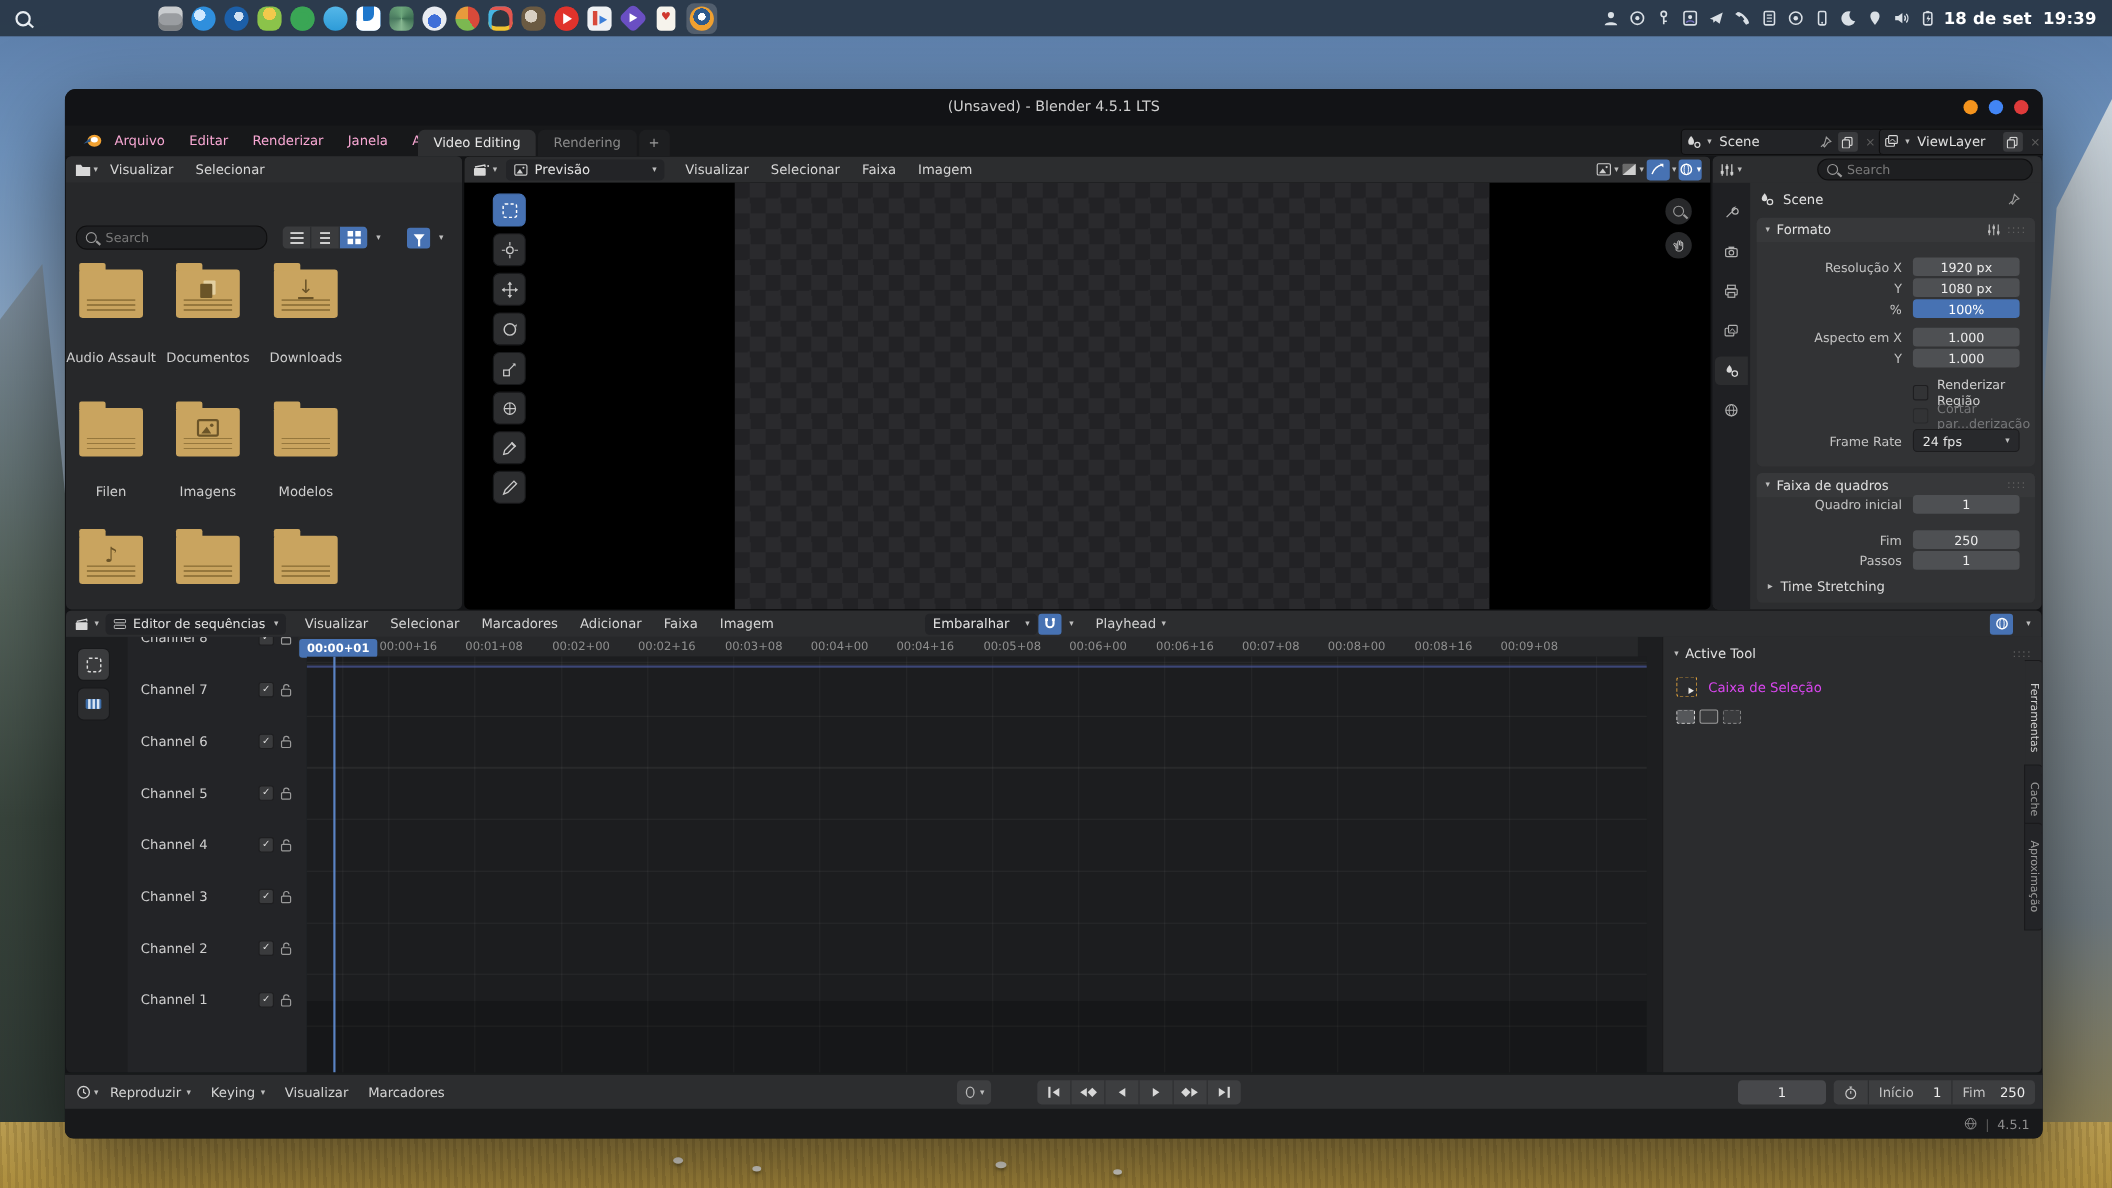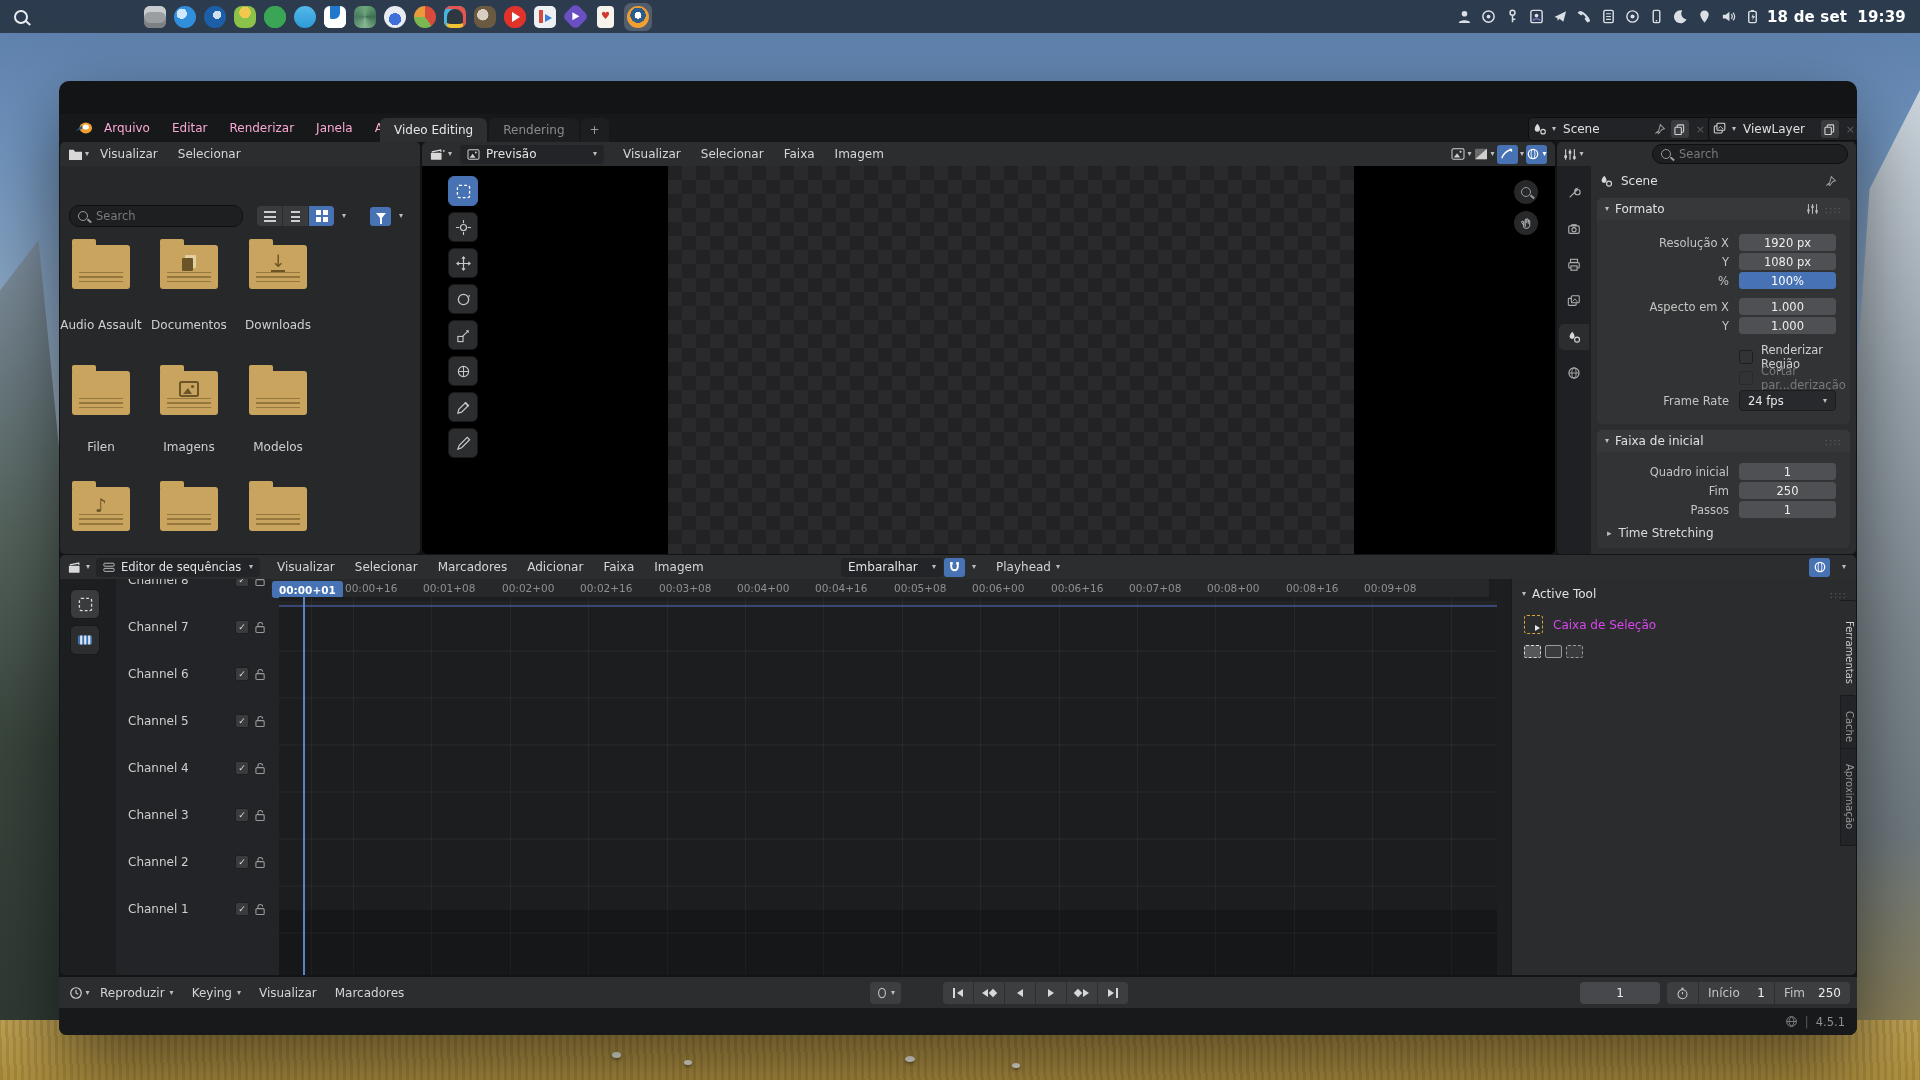--- a/index.html
+++ b/index.html
@@ -252,20 +252,28 @@
         </svg>
     </div>
     <div class="clock">
       <span>18 de set</span>
       <span>19:39</span>
     </div>
   </div>
 
   <div class="bwin">
 
+    <div class="tbar">
+      <span class="ttl">(Unsaved) - Blender 4.5.1 LTS</span>
+      <div class="lights">
+        <div class="light" style="background:#f5941d"></div>
+        <div class="light" style="background:#4285f4"></div>
+        <div class="light" style="background:#df3b3b"></div>
+      </div>
+    </div>
 
     <div class="mrow">
       <svg style="margin-left:16px" width="18" height="14" viewBox="0 0 20 14">
           <ellipse cx="12" cy="7" rx="7" ry="6" fill="#f0a030"></ellipse>
           <ellipse cx="12" cy="6" rx="3.5" ry="2.8" fill="#fff"></ellipse>
           <path d="M1 10 8 4v4z" fill="#2e5a8c"></path>
         </svg>
       <div class="menu-it">Arquivo</div>
       <div class="menu-it">Editar</div>
       <div class="menu-it">Renderizar</div>
@@ -638,25 +646,25 @@
           <div class="pdrop">
             <span style="flex:1">24 fps</span>
             <span class="chv"></span>
           </div>
         </div>
       </div>
 
       <div class="panel" style="left:40px;top:288px;width:253px;height:118px">
         <div class="panelhd">
           <span class="chv"></span>
-          <span>Faixa de inicial</span>
+          <span>Faixa de quadros</span>
           <div style="flex:1"></div>
           <span class="dots4">::::</span>
         </div>
-        <div class="prow" style="top:33px">
+        <div class="prow" style="top:20px">
           <span class="plab">Quadro inicial</span>
           <div class="pfield">1</div>
         </div>
         <div class="prow" style="top:52px">
           <span class="plab">Fim</span>
           <div class="pfield">250</div>
         </div>
         <div class="prow" style="top:71px">
           <span class="plab">Passos</span>
           <div class="pfield">1</div>

